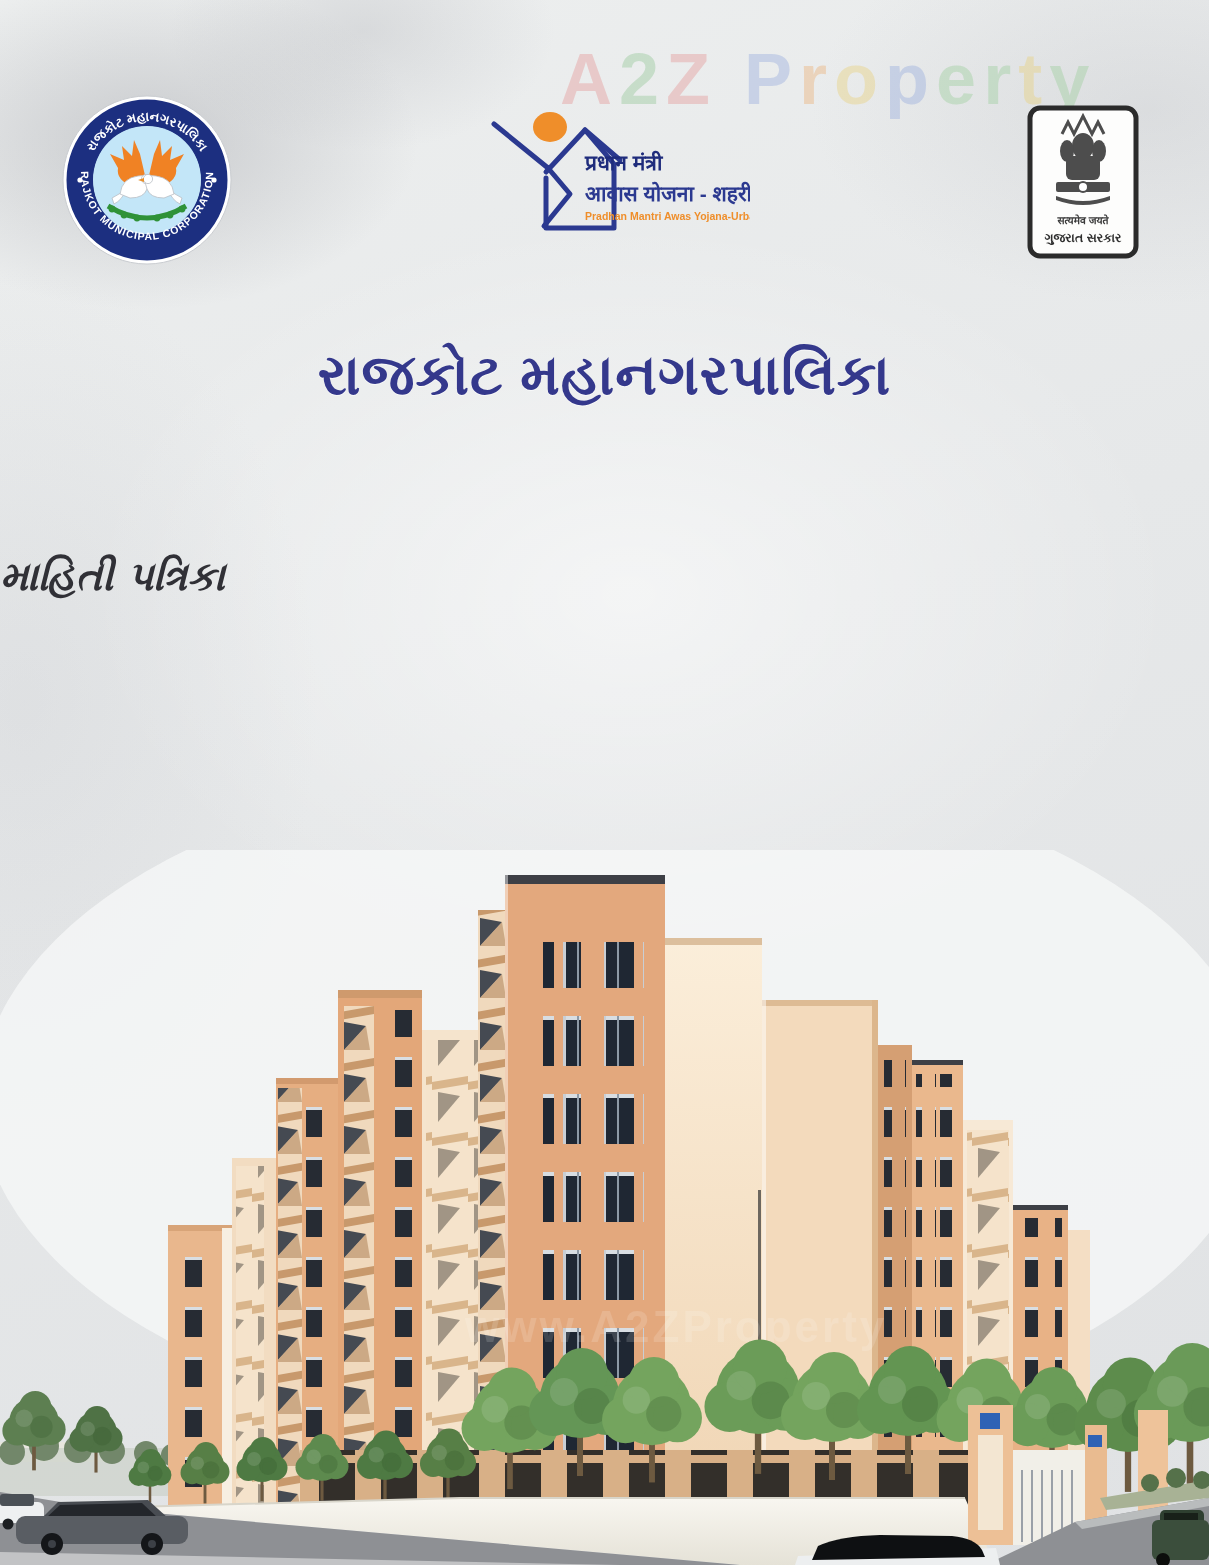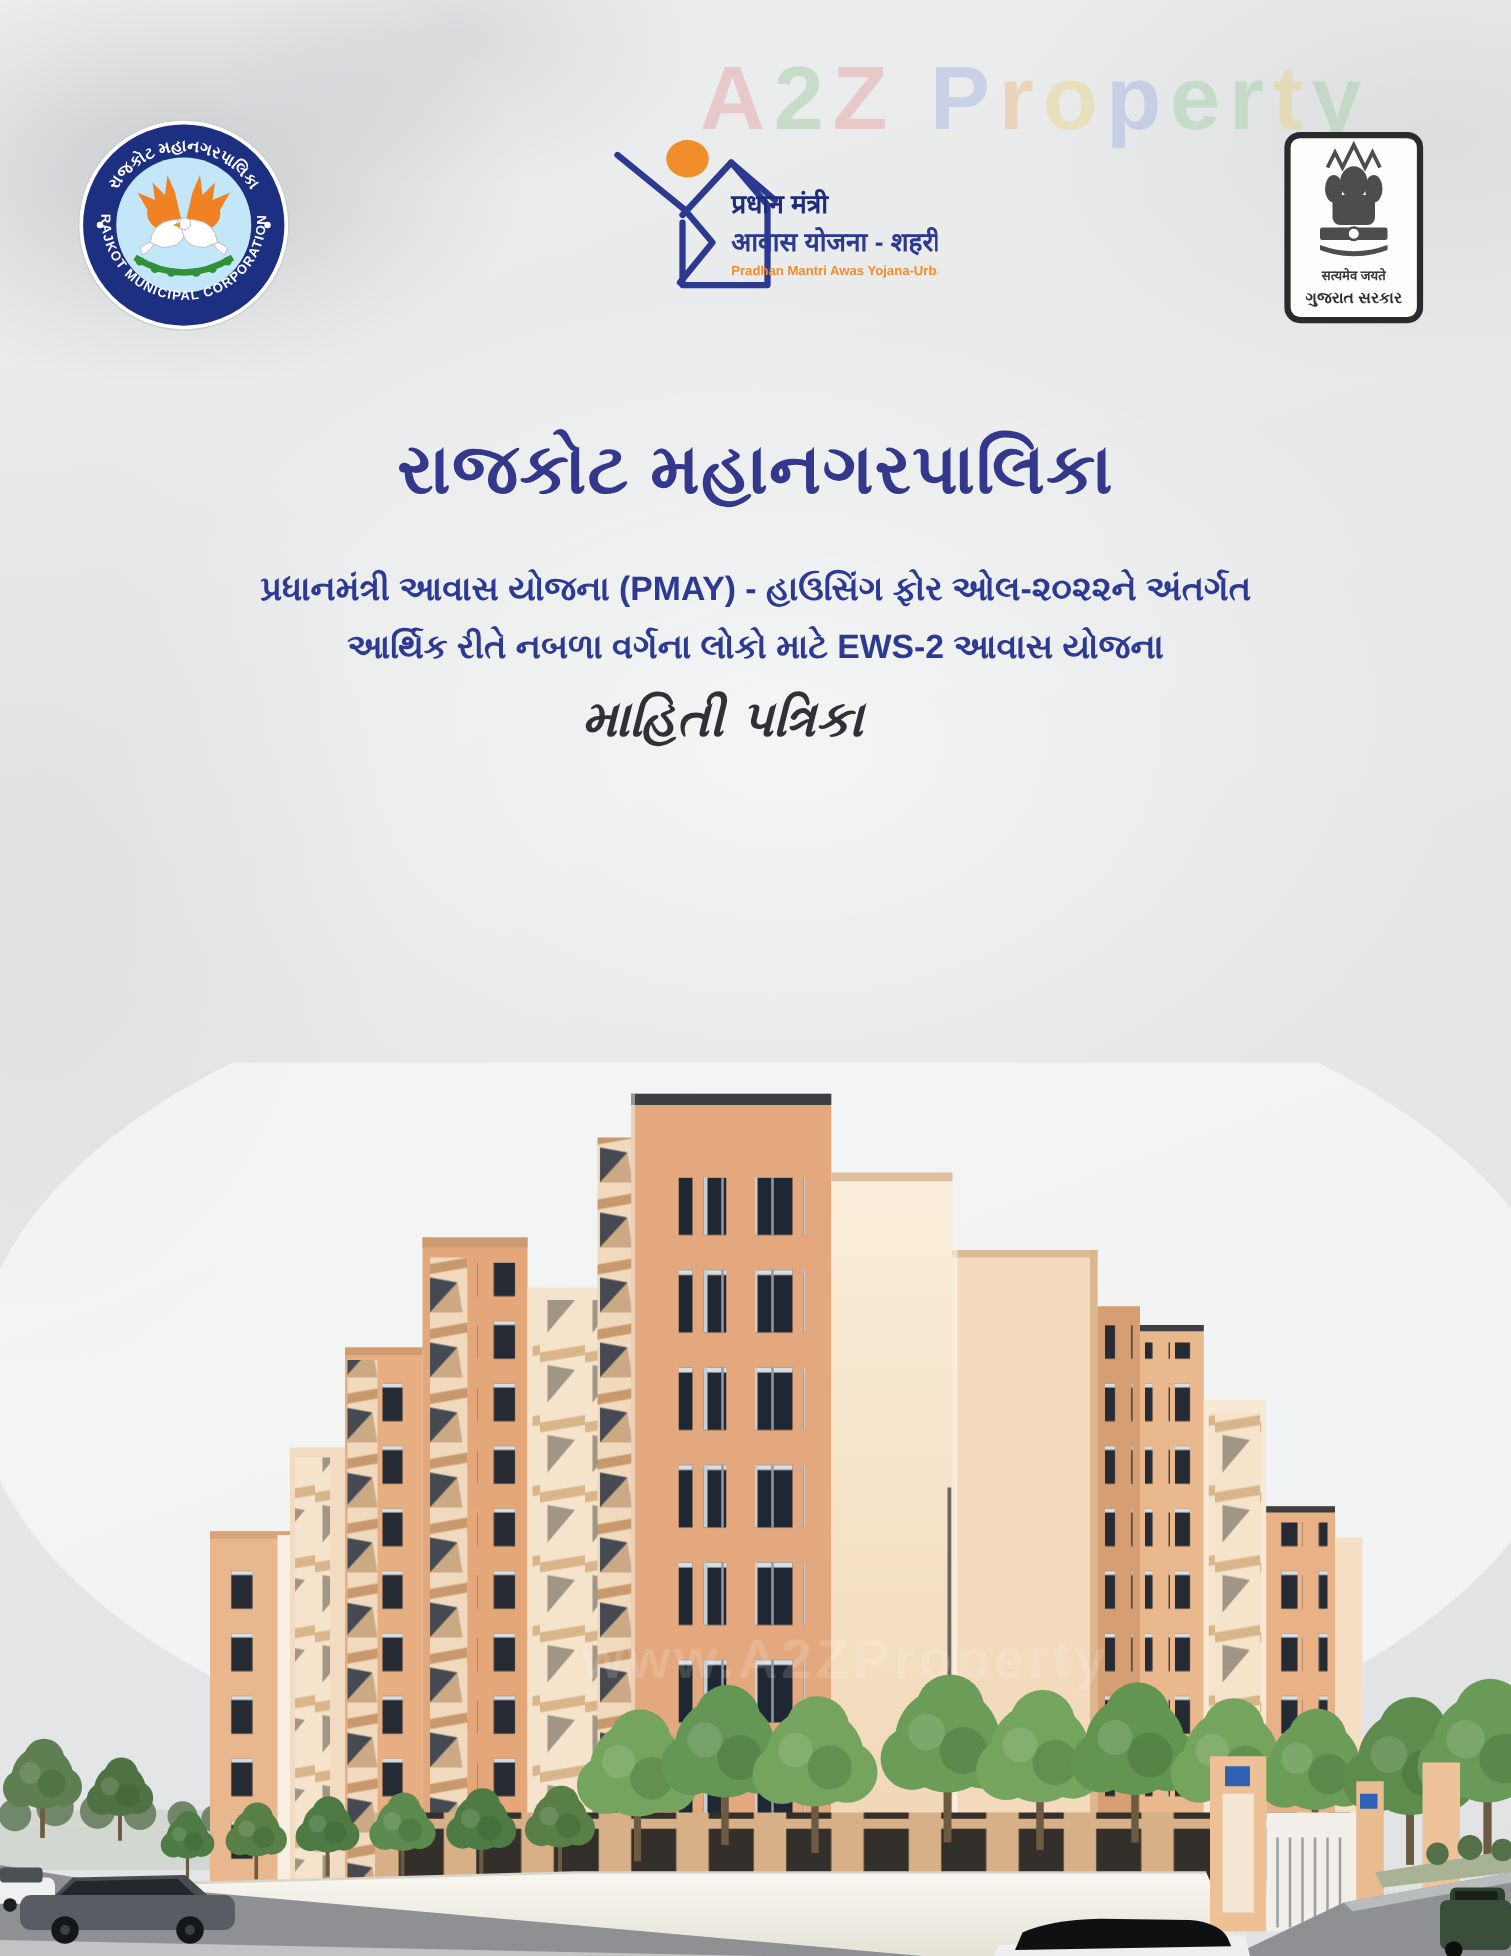--- a/index.html
+++ b/index.html
@@ -14,21 +14,21 @@
       linear-gradient(160deg,#edefef 0%,#e6e8e9 45%,#e0e2e4 100%);}
   .abs{position:absolute;}
   
   .wm-top{left:560px;top:38px;width:620px;font-size:72px;font-weight:bold;
     letter-spacing:7px;opacity:.42;white-space:nowrap;}
   
   .title{left:0;top:342px;width:1209px;text-align:center;font-size:56px;font-weight:800;
     letter-spacing:1px;color:#34388c;text-shadow:0 1px 0 rgba(255,255,255,.6);}
   .subtitle{left:0;top:448px;width:1209px;text-align:center;font-size:27px;font-weight:700;
     color:#2d3a93;line-height:46px;}
-  .booklet{left:0;top:552px;width:1156px;text-align:center;font-size:40px;font-weight:600;
+  .booklet{left:0;top:552px;width:1156px;text-align:left;font-size:40px;font-weight:600;
     font-style:italic;color:#303036;font-family:"DejaVu Serif",serif;}
   .hero{left:0;top:850px;width:1209px;height:715px;}
   .logo-rmc{left:52px;top:94px;width:190px;height:172px;}
   .logo-pmay{left:488px;top:98px;width:262px;height:140px;}
   .logo-guj{left:1026px;top:104px;width:114px;height:156px;}
 </style>
 </head>
 <body>
 
 <div class="page">
@@ -100,24 +100,20 @@
       <rect x="40" y="52" width="34" height="24" rx="6" stroke="none"></rect>
       <rect x="30" y="78" width="54" height="10" rx="2" stroke="none"></rect>
       <circle cx="57" cy="83" r="5" fill="#ffffff" stroke-width="2"></circle>
       <path d="M30,92 Q57,102 84,92 L84,96 Q57,106 30,96 Z" stroke="none"></path>
     </g>
     <text x="57" y="120" text-anchor="middle" font-size="10.5" font-weight="bold" fill="#3a3a3a">सत्यमेव जयते</text>
     <text x="57" y="138" text-anchor="middle" font-size="12.5" font-weight="bold" fill="#2f2f2f">ગુજરાત સરકાર</text>
   </svg>
 
   <div class="abs title">રાજકોટ મહાનગરપાલિકા</div>
-  <div class="abs subtitle">
-    <div>પ્રધાનમંત્રી આવાસ યોજના (PMAY) - હાઉસિંગ ફોર ઓલ-૨૦૨૨ને અંતર્ગત</div>
-    <div>આર્થિક રીતે નબળા વર્ગના લોકો માટે EWS-2 આવાસ યોજના</div>
-  </div>
   <div class="abs booklet">માહિતી પત્રિકા</div>
 
   <svg class="abs hero" viewBox="0 0 1209 715" preserveAspectRatio="none">
     <defs>
       <pattern id="winS" width="30" height="50" patternUnits="userSpaceOnUse">
         <rect x="5" y="7" width="17" height="30" fill="#262b33"></rect>
         <rect x="5" y="7" width="17" height="3" fill="#d9dee3"></rect>
       </pattern>
       <pattern id="winB" width="40" height="78" patternUnits="userSpaceOnUse">
         <rect x="3" y="10" width="31" height="50" fill="#1f2733"></rect>

